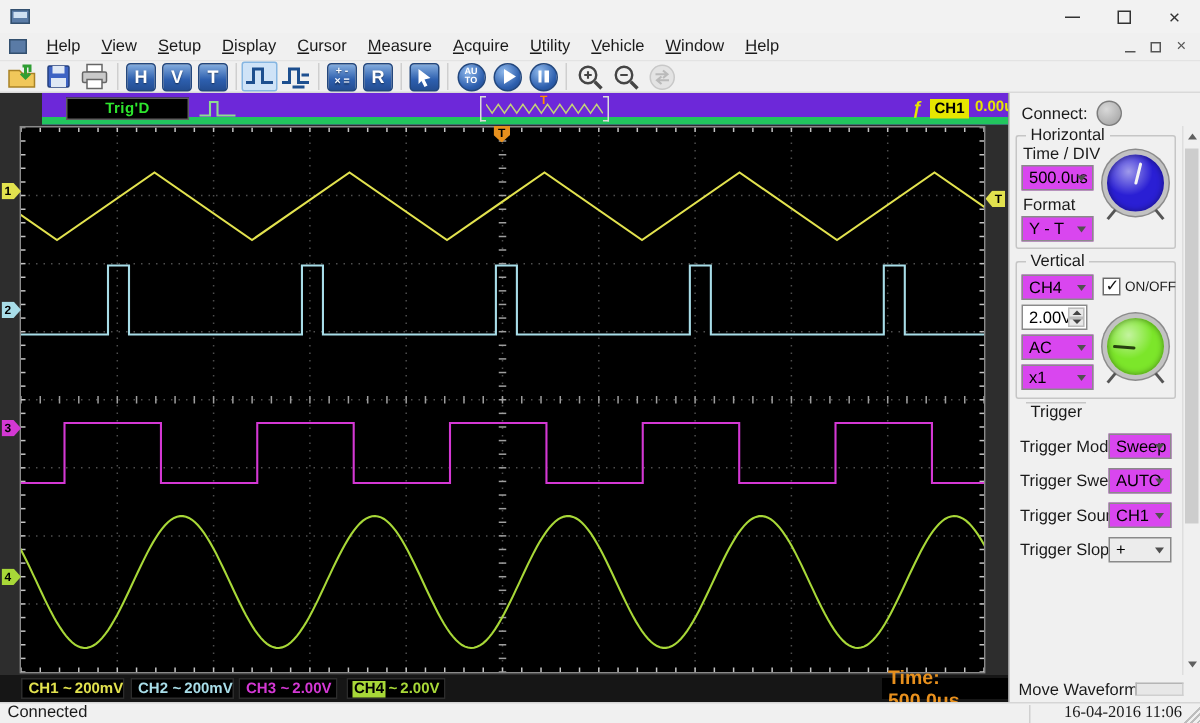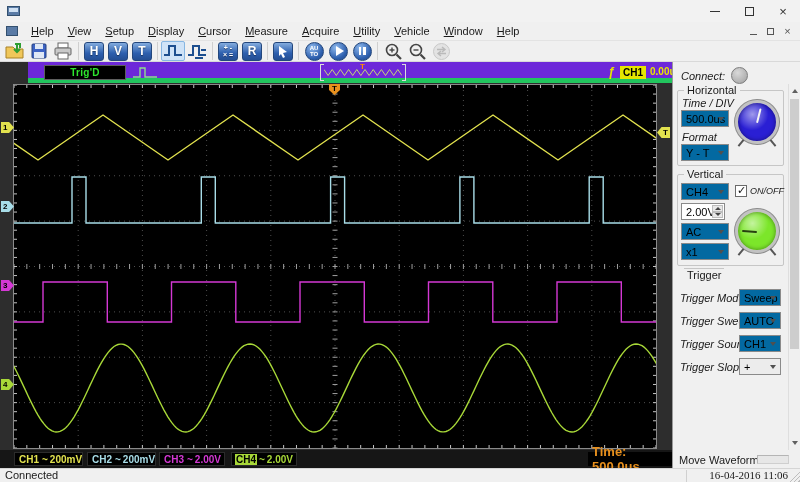--- a/index.html
+++ b/index.html
@@ -70,22 +70,22 @@
   .readout { position:absolute; top:2px; height:14px; background:#000; border:1px solid #2c2c2c; font-size:10px; font-weight:bold; display:flex; align-items:center; padding:0 3px; gap:2px; white-space:nowrap; }
   .readout .ch-label { padding:0 1px; }
   #time-readout { position:absolute; left:588px; top:2px; height:14px; background:#000; color:#e8901d; font-size:13px; font-weight:bold; display:flex; align-items:center; padding:0 4px; }
 
   
   #panel { position:absolute; left:672px; top:62px; width:128px; height:406px; background:#f0f0f0; border-left:1px solid #9a9a9a; }
   #connect-row { position:absolute; left:8px; top:5px; display:flex; align-items:center; gap:6px; }
   #connect-btn { width:17px; height:17px; border-radius:50%; background:radial-gradient(circle at 38% 32%,#d9d9d9,#9f9f9f); border:1px solid #7c7c7c; }
   .group { position:absolute; border:1px solid #c6c6c6; border-radius:2px; }
   .group-title { position:absolute; top:-7px; left:6px; background:#f0f0f0; padding:0 3px; color:#1a1a1a; }
-  .lbl { position:absolute; color:#1a1a1a; white-space:nowrap;font-style:italic; }
-  .sel { position:absolute; height:17px; background:#0369a1; border:1px solid #8a8a8a; display:flex; align-items:center; padding-left:4px; }
+  .lbl { position:absolute; color:#1a1a1a; white-space:nowrap; }
+  .sel { position:absolute; height:17px; background:#d946ef; border:1px solid #8a8a8a; display:flex; align-items:center; padding-left:4px; }
   .sel::after { content:''; position:absolute; right:4px; top:6px; border-left:3.5px solid transparent; border-right:3.5px solid transparent; border-top:4px solid #505050; }
   .spin { position:absolute; height:17px; background:#fff; border:1px solid #8a8a8a; display:flex; align-items:center; padding-left:4px; }
   .spin-btns { position:absolute; right:1px; top:1px; width:11px; height:13px; display:flex; flex-direction:column; }
   .spin-up,.spin-down { flex:1; background:#e8e8e8; border:1px solid #bdbdbd; display:flex; align-items:center; justify-content:center; }
   .spin-up::after { content:''; border-left:3px solid transparent; border-right:3px solid transparent; border-bottom:3px solid #444; }
   .spin-down::after { content:''; border-left:3px solid transparent; border-right:3px solid transparent; border-top:3px solid #444; }
   .checkbox { position:absolute; width:12px; height:12px; background:#fff; border:1px solid #6a6a6a; }
   .checkbox.checked::after { content:'\2713'; position:absolute; left:1px; top:-2px; font-size:11px; color:#111; }
   .knob { position:absolute; width:44px; height:44px; border-radius:50%; border:3px solid #c2c2c2; box-shadow:0 0 0 1px #8b8b8b, inset 0 0 4px rgba(0,0,0,.45); background-image:radial-gradient(circle at 38% 30%, rgba(255,255,255,.55), rgba(255,255,255,0) 45%); }
   .knob::before, .knob::after { content:''; position:absolute; width:2px; height:8px; background:#555; top:36px; }

